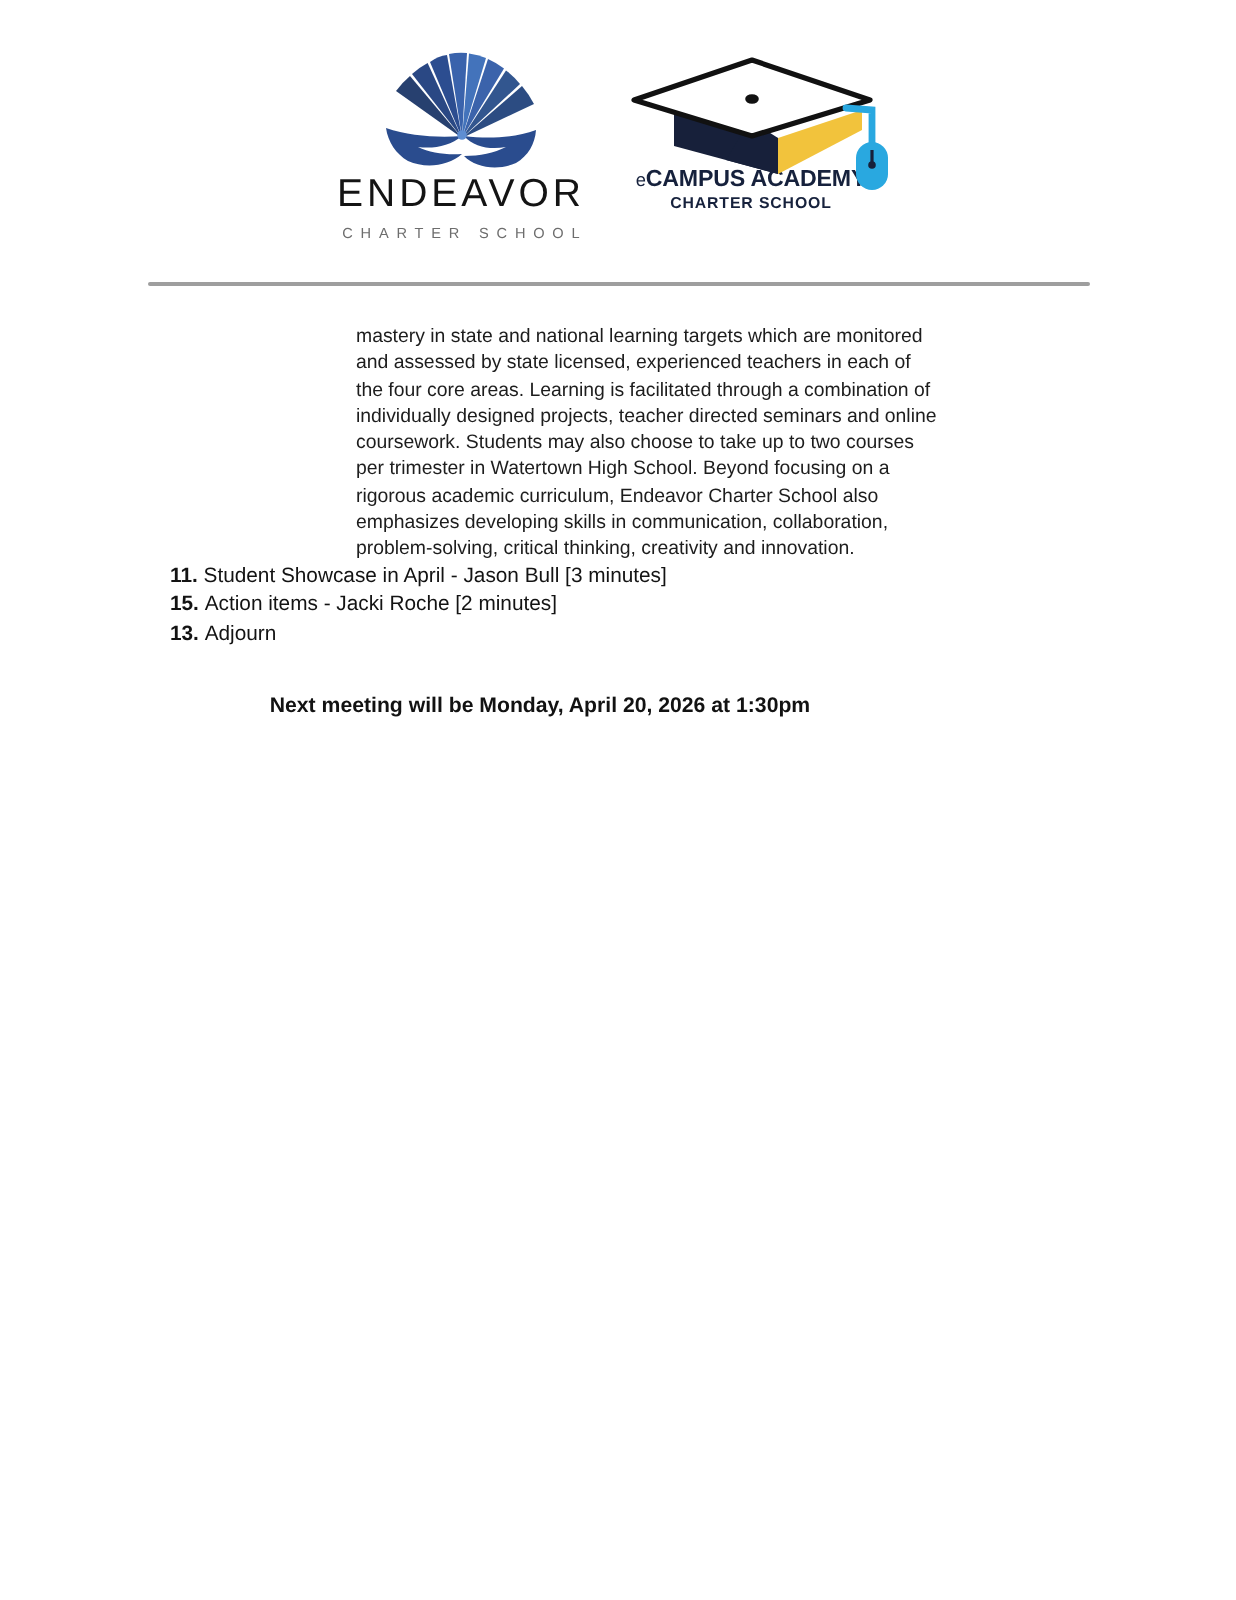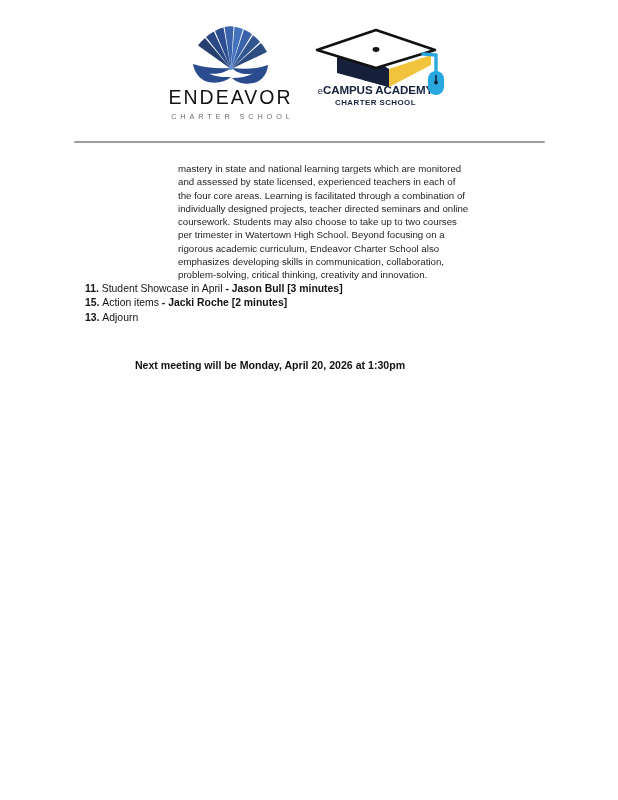--- a/index.html
+++ b/index.html
@@ -151,25 +151,25 @@
     color: #131313;
     white-space: nowrap;
   }
   .agenda-num {
     font-weight: bold;
   }
   .agenda-title {
     font-weight: normal;
   }
   .agenda-presenter {
-    font-weight: bold;
+    font-weight: normal;
   }
 
   .next-meeting {
-    margin: 34px 0 0 0;
+    margin: 22px 0 0 0;
     padding: 0 60px 0 60px;
     text-align: center;
     font-family: "Liberation Sans", sans-serif;
     font-size: 10.6px;
     font-weight: bold;
     color: #121212;
     line-height: 1.2;
   }
 </style>
 </head>

